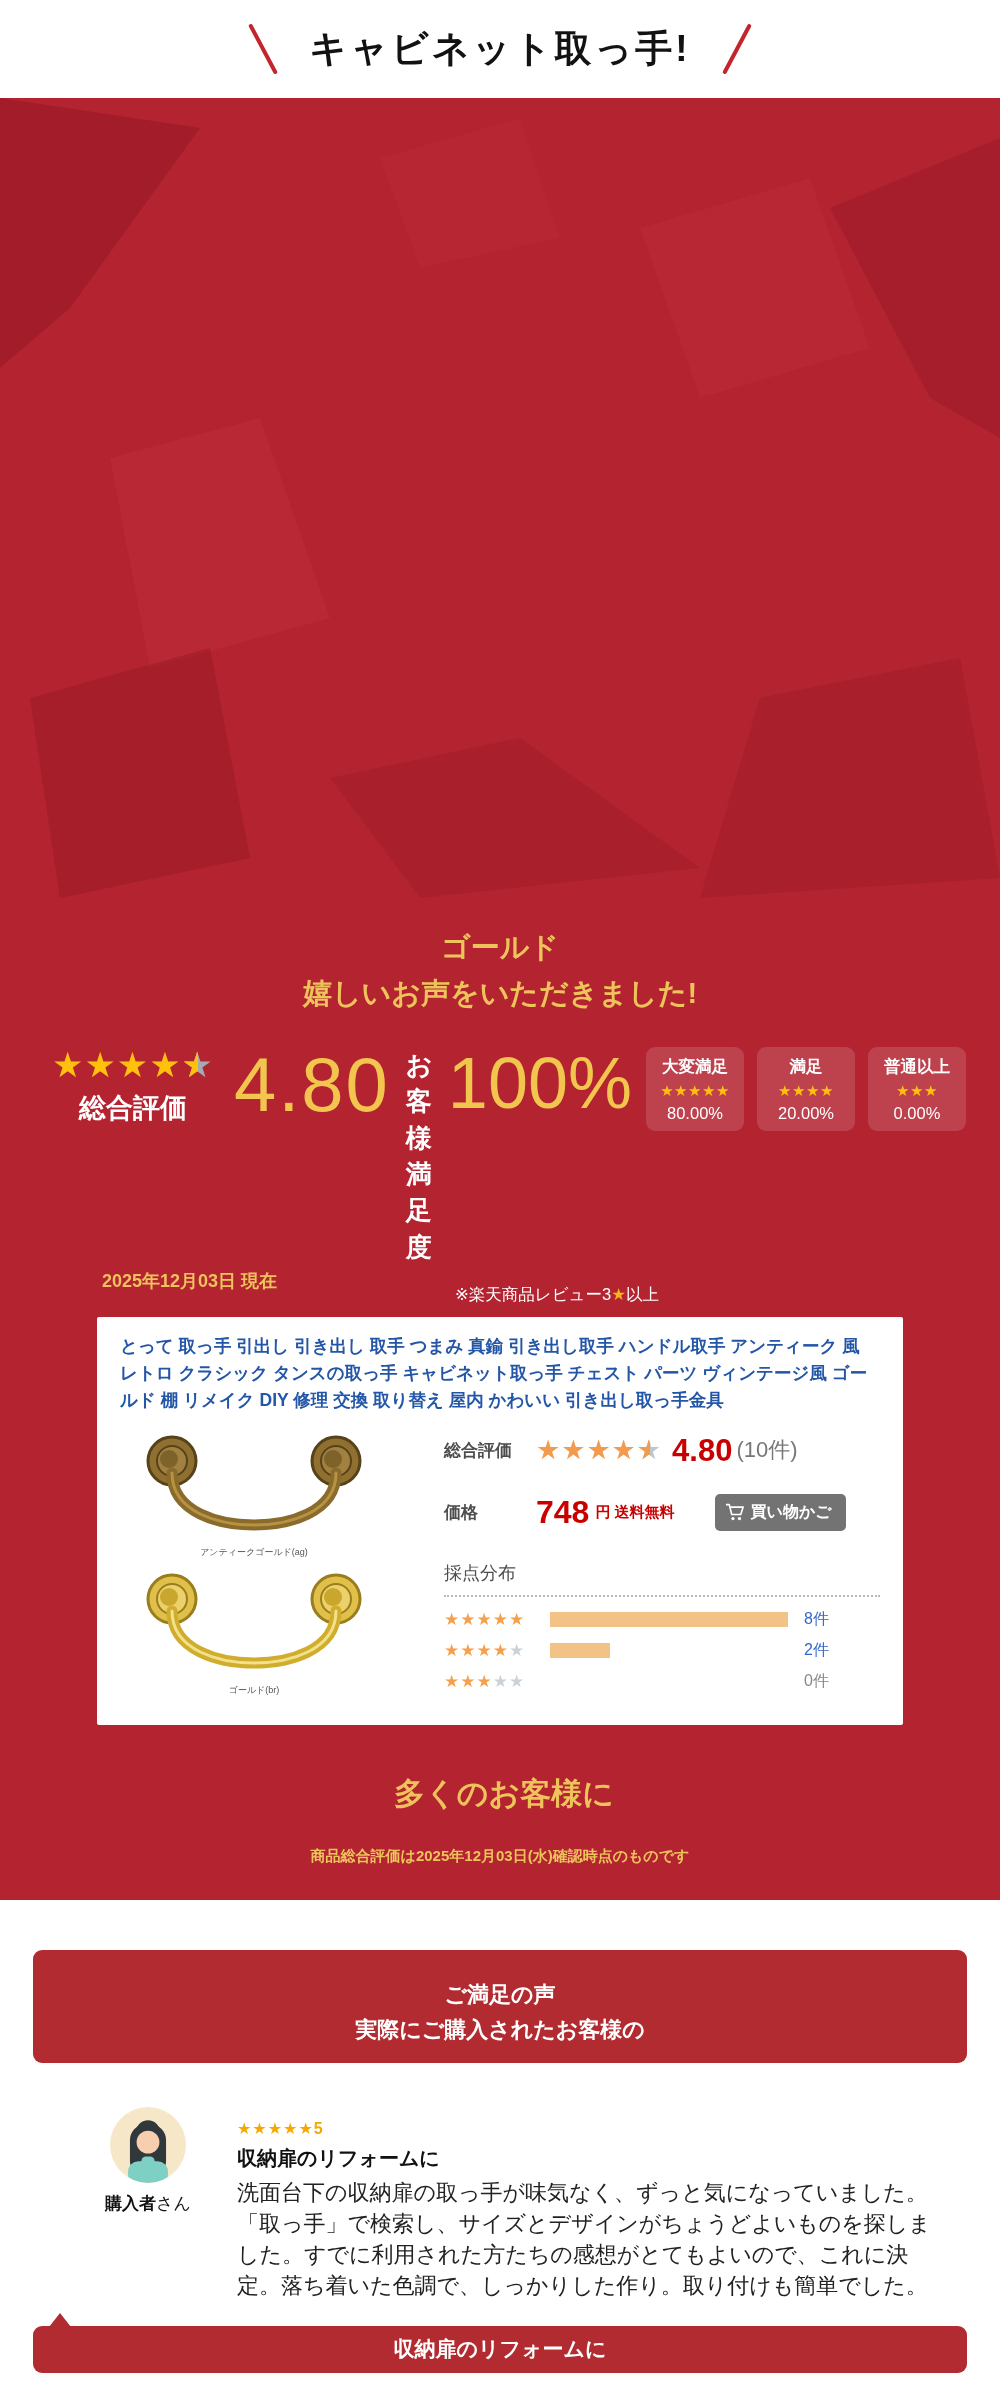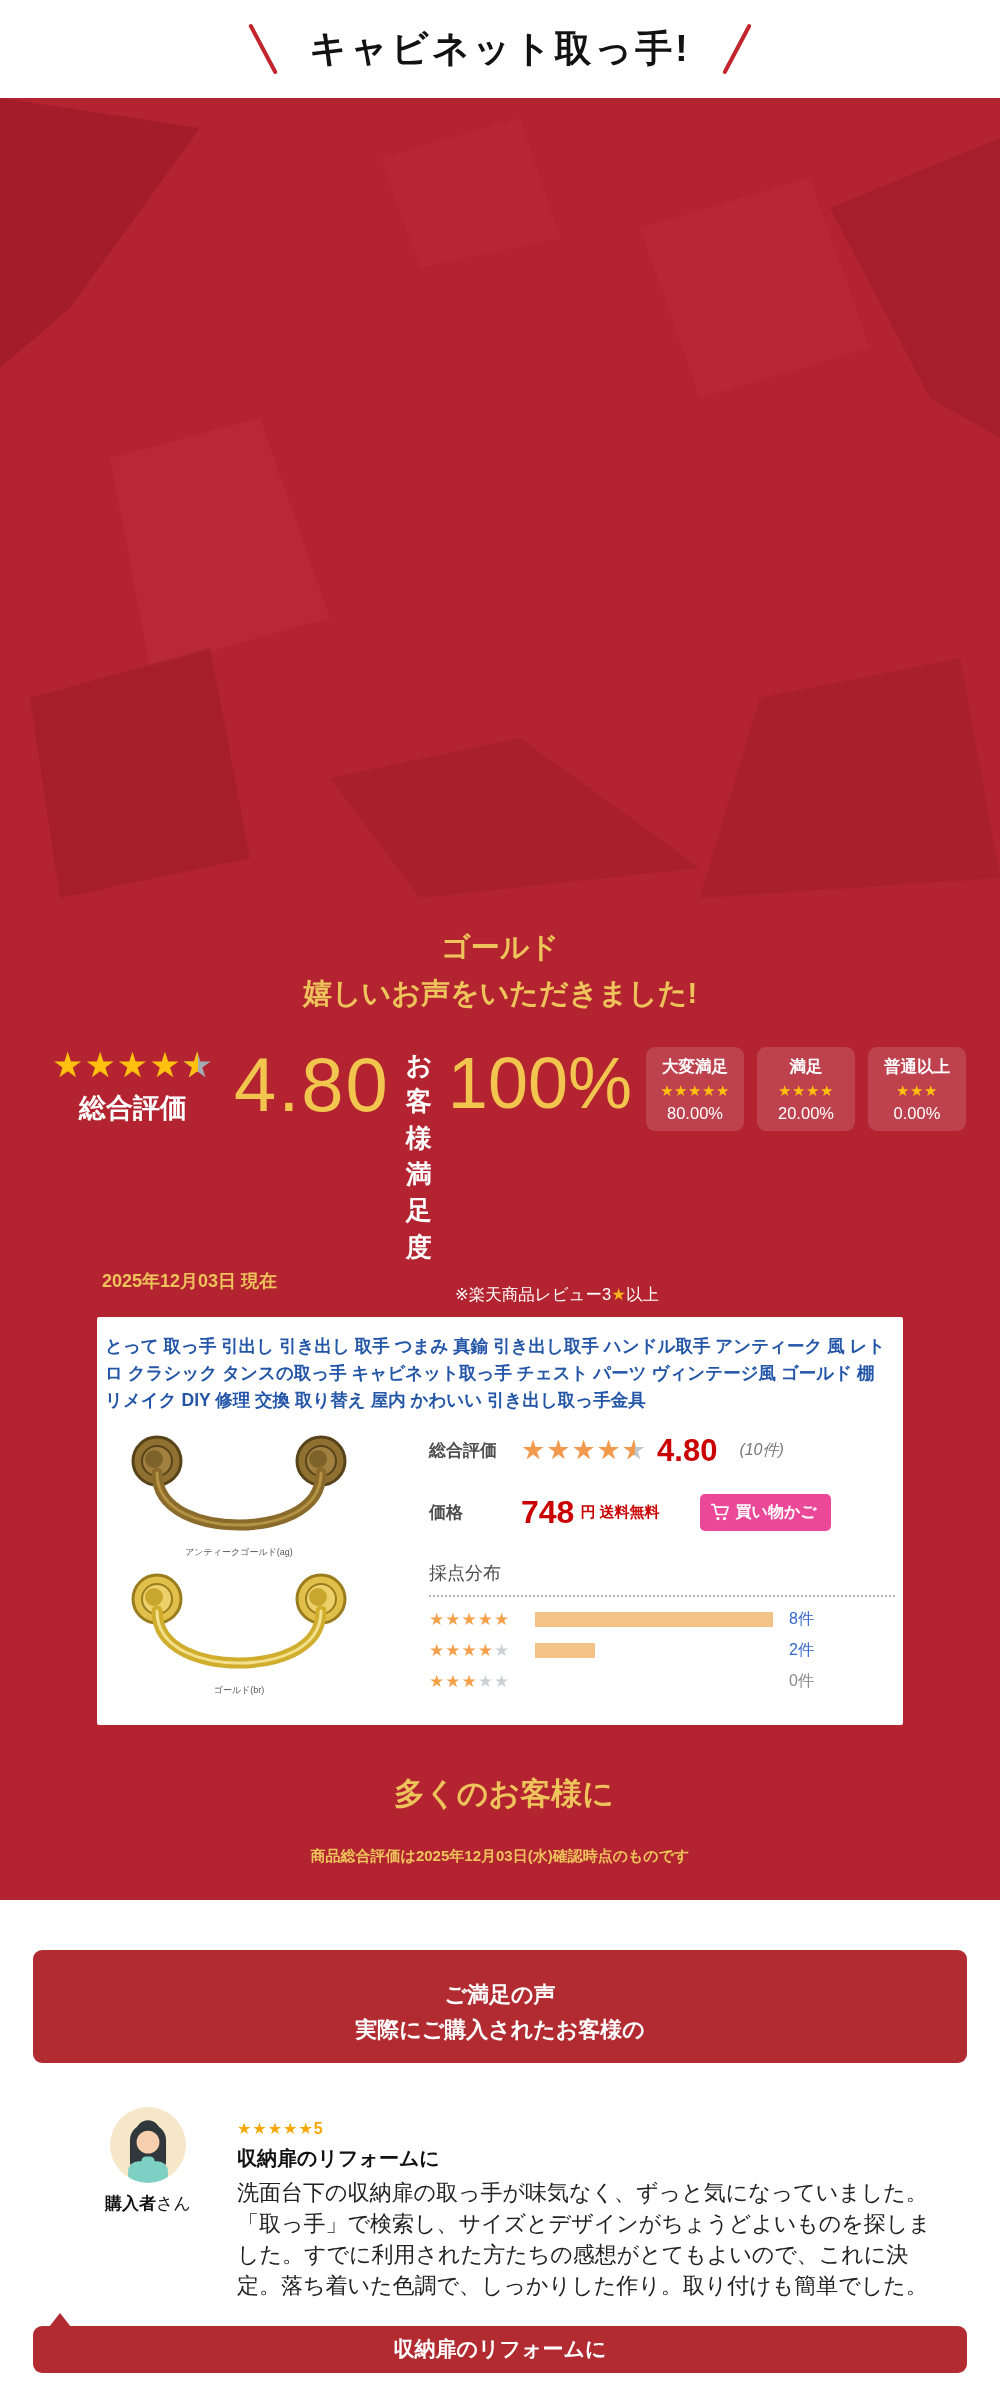--- a/index.html
+++ b/index.html
@@ -34,37 +34,37 @@
   .sat-box .sb-label { color:#fff; font-size:16.5px; font-weight:bold; white-space:nowrap; }
   .sat-box .sb-stars { color:#ffc10d; font-size:15px; margin-top:4px; letter-spacing:0.5px; }
   .sat-box .sb-pct { color:#fff; font-size:16.5px; margin-top:4px; }
 
   .sub-row { position:relative; height:42px; }
   .as-of { position:absolute; left:102px; top:4px; color:#eec35b; font-size:18px; font-weight:bold; }
   .hero-note { position:absolute; left:455px; top:19px; color:#fff; font-size:16.5px; }
   .hero-note .note-star { color:#f5b31c; }
 
   
-  .product-card { background:#fff; width:806px; margin:10px auto 0; border-radius:2px; padding:16px 8px 20px; box-sizing:border-box; }
+  .product-card { background:#fff; width:806px; margin:10px auto 0; border-radius:2px; padding:16px 23px 20px; box-sizing:border-box; }
   .product-title { color:#2456a8; font-weight:bold; font-size:17.5px; line-height:1.55; cursor:pointer; }
   .card-content { display:flex; margin-top:14px; }
   .images-col { width:268px; flex-shrink:0; }
   .img-caption { text-align:center; font-size:9px; color:#555; margin:1px 0 8px; }
   .details-col { flex:1; margin-left:56px; padding-top:6px; }
   .detail-row { display:flex; align-items:center; }
   .detail-label { width:92px; color:#4d4d4d; font-size:17px; font-weight:bold; flex-shrink:0; }
   .card-stars { color:#f29a4d; font-size:27px; letter-spacing:1px; line-height:1; white-space:nowrap; }
   .card-stars .star-half { color:#bfc6cc; }
   .card-stars .half-fill { color:#f29a4d; }
   .card-score { color:#ca0000; font-size:31px; font-weight:bold; margin-left:10px; line-height:1; }
-  .review-count { color:#777; font-size:16px; margin-left:22px;font-style:italic; }
+  .review-count { color:#777; font-size:22px; margin-left:4px; }
   .price-row { margin-top:28px; }
   .price-val { color:#ca0000; font-size:32px; font-weight:bold; line-height:1; }
   .price-unit { color:#ca0000; font-size:15px; font-weight:bold; margin-left:6px; }
-  .cart-btn { margin-left:40px; background:#ec4899; color:#fff; font-size:16px; font-weight:bold; border:none; border-radius:5px; padding:8px 14px 8px 10px; display:inline-flex; align-items:center; gap:6px; cursor:pointer; font-family:inherit; }
+  .cart-btn { margin-left:40px; background:#737373; color:#fff; font-size:16px; font-weight:bold; border:none; border-radius:5px; padding:8px 14px 8px 10px; display:inline-flex; align-items:center; gap:6px; cursor:pointer; font-family:inherit; }
   .dist-label { color:#4d4d4d; font-size:18px; margin-top:30px; }
   .dist-divider { border-top:2px dotted #b9b9b9; margin:10px 0 12px; }
   .dist-row { display:flex; align-items:center; margin-bottom:10px; }
   .dist-stars { width:106px; font-size:17px; letter-spacing:1px; flex-shrink:0; white-space:nowrap; }
   .dist-stars .flled { color:#f5a04b; }
   .dist-stars .empt { color:#ccd1d6; }
   .dist-track { width:238px; height:15px; flex-shrink:0; }
   .dist-bar { height:15px; background:#f3c286; }
   .dist-count { margin-left:16px; font-size:16px; }
   .count-link { color:#3366cc; cursor:pointer; }

